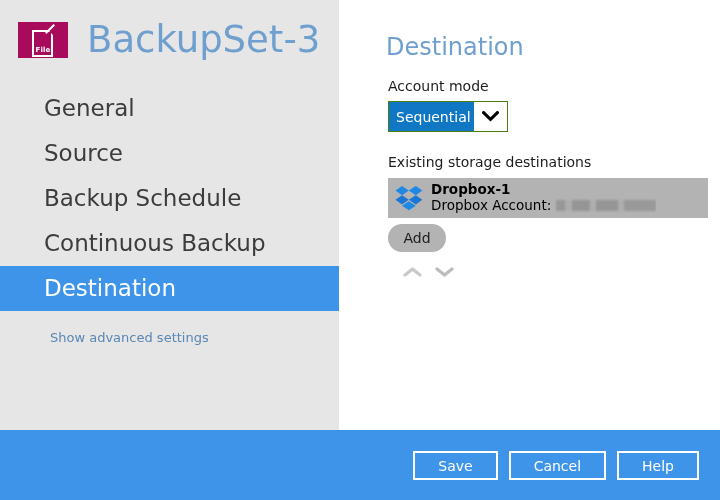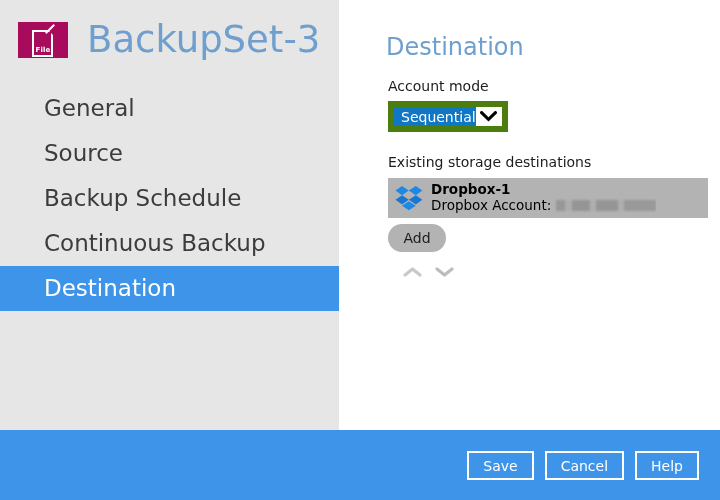--- a/index.html
+++ b/index.html
@@ -143,21 +143,21 @@
     color: #1c1c1c;
     white-space: nowrap;
   }
 
   #mode-select {
     position: absolute;
     left: 49px;
     top: 101px;
     width: 120px;
     height: 31px;
-    border: 6px solid #4d7c0f;
+    border: 1px solid #4d7c0f;
     box-sizing: border-box;
     display: flex;
     background: #ffffff;
   }
   #mode-value {
     flex: 1;
     background: #1077c4;
     color: #ffffff;
     font-size: 14px;
     display: flex;
@@ -291,21 +291,21 @@
   .footer-btn {
     height: 29px;
     border: 2px solid #ffffff;
     color: #ffffff;
     font-size: 14px;
     display: flex;
     align-items: center;
     justify-content: center;
     box-sizing: border-box;
     background: transparent;
-    padding: 0 14px;
+    padding: 0 23px;
     white-space: nowrap;
   }
 </style>
 </head>
 <body>
 
 <div id="sidebar">
 
   <div id="brand">
     <div id="app-icon">
@@ -318,20 +318,21 @@
   </div>
 
   <div id="nav">
     <div class="nav-item">General</div>
     <div class="nav-item">Source</div>
     <div class="nav-item">Backup Schedule</div>
     <div class="nav-item">Continuous Backup</div>
     <div class="nav-item selected">Destination</div>
   </div>
 
+  <div id="advanced-link">Show advanced settings</div>
 </div>
 
 <div id="main">
 
   <div id="panel-title">Destination</div>
 
   <div id="mode-label">Account mode</div>
 
   <div id="mode-select">
     <div id="mode-value">Sequential</div>

